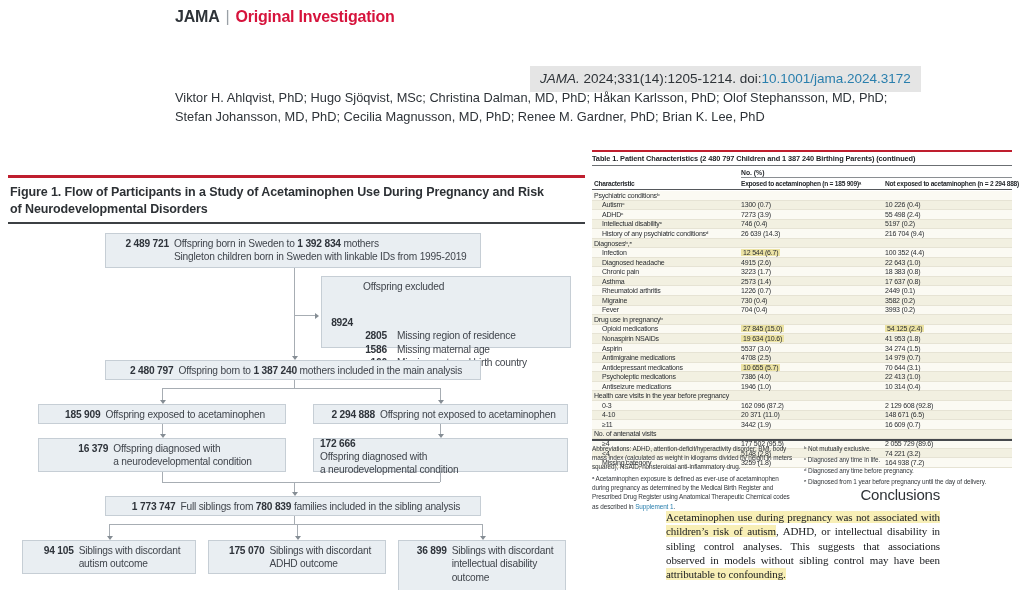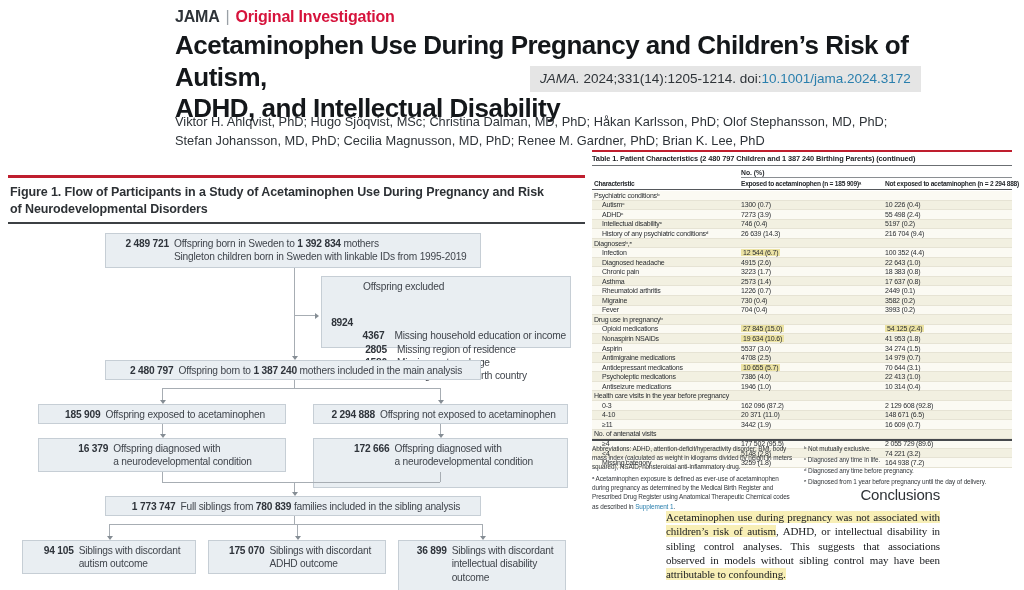--- a/index.html
+++ b/index.html
@@ -9,21 +9,21 @@
   .hdr{position:absolute;left:175px;top:8px;width:840px;}
   .kicker{font-size:16px;font-weight:700;letter-spacing:-0.2px;}
   .kicker .sep{color:#9aa0a6;font-weight:400;padding:0 6px;}
   .kicker .cat{color:#d6133c;}
   .art-title{position:absolute;left:175px;top:30px;width:800px;font-size:26px;font-weight:700;
              letter-spacing:-0.5px;color:#14171a;line-height:1.22;}
   .citebox{position:absolute;left:530px;top:66px;background:#e5e5e5;padding:5px 10px 6px;
            font-size:13.5px;color:#2e3338;white-space:nowrap;}
   .citebox .jn{font-style:italic;}
   .citebox a,.link{color:#2a7fad;text-decoration:none;}
-  .authors{position:absolute;left:175px;top:112px;width:830px;font-size:12.8px;line-height:1.5;color:#2e3338;}
+  .authors{position:absolute;left:175px;top:88px;width:830px;font-size:12.8px;line-height:1.5;color:#2e3338;}
   
   .fig{position:absolute;left:8px;top:175px;width:577px;height:423px;}
   .redbar{position:absolute;left:0;top:0;width:100%;height:3px;background:#bf1e2e;}
   .fig-title{position:absolute;left:2px;top:9px;font-size:12.5px;font-weight:700;color:#2d3135;
              line-height:1.35;letter-spacing:-0.1px;}
   .fig-rule{position:absolute;left:0;top:47px;width:100%;height:2px;background:#3c4044;}
   .fig-bottom-rule{position:absolute;left:0;top:418px;width:100%;height:2px;background:#3c4044;}
   .fbox{position:absolute;background:#e9eef2;border:1px solid #c6ced5;box-sizing:border-box;
         font-size:10.2px;letter-spacing:-0.2px;color:#40454c;line-height:1.3;padding-left:6px;}
   .fbox .num{font-weight:700;color:#2f343b;text-align:center;}
@@ -77,24 +77,20 @@
 </head>
 <body>
 
 <div class="page">
 
   <div class="hdr">
     <span class="kicker">
       <span>JAMA</span><span class="sep">|</span><span class="cat">Original Investigation</span>
     </span>
   </div>
-  <div class="art-title">
-    <span>Acetaminophen Use During Pregnancy and Children’s Risk of Autism,</span><br>
-    <span>ADHD, and Intellectual Disability</span>
-  </div>
   <div class="citebox">
     <span class="jn">JAMA.</span><span> 2024;331(14):1205-1214. doi:</span><a href="#">10.1001/jama.2024.3172</a>
   </div>
   <div class="authors">
     <span>Viktor H. Ahlqvist, PhD; Hugo Sjöqvist, MSc; Christina Dalman, MD, PhD; Håkan Karlsson, PhD; Olof Stephansson, MD, PhD;</span><br>
     <span>Stefan Johansson, MD, PhD; Cecilia Magnusson, MD, PhD; Renee M. Gardner, PhD; Brian K. Lee, PhD</span>
   </div>
 
   <div class="fig">
     <div class="redbar"></div>
@@ -111,24 +107,20 @@
         <span>Singleton children born in Sweden with linkable IDs from 1995-2019</span>
       </div>
     </div>
 
     <div class="fbox" style="left:313px;top:101px;width:250px;height:72px;padding:3px 4px;">
       <div class="x2row">
           <span class="n" style="width:27px;margin-top:36px;">8924</span>
           <span class="t">Offspring excluded</span>
         </div>
       <div class="x2row">
-          <span class="n" style="width:61px;">4367</span>
-          <span class="t">Missing household education or income</span>
-        </div>
-      <div class="x2row">
           <span class="n" style="width:61px;">2805</span>
           <span class="t">Missing region of residence</span>
         </div>
       <div class="x2row">
           <span class="n" style="width:61px;">1586</span>
           <span class="t">Missing maternal age</span>
         </div>
       <div class="x2row">
           <span class="n" style="width:61px;">166</span>
           <span class="t">Missing maternal birth country</span>
@@ -146,21 +138,21 @@
     </div>
     <div class="fbox cbox" style="left:305px;top:229px;width:255px;height:20px;">
       <div class="numcol num">2 294 888</div>
       <div class="txtcol">Offspring not exposed to acetaminophen</div>
     </div>
 
     <div class="fbox cbox" style="left:30px;top:263px;width:248px;height:34px;">
       <div class="numcol num">16 379</div>
       <div class="txtcol"><span>Offspring diagnosed with</span><br><span>a neurodevelopmental condition</span></div>
     </div>
-    <div class="fbox cbox" style="left:305px;top:263px;width:255px;height:50px;">
+    <div class="fbox cbox" style="left:305px;top:263px;width:255px;height:34px;flex-direction:column;">
       <div class="numcol num">172 666</div>
       <div class="txtcol"><span>Offspring diagnosed with</span><br><span>a neurodevelopmental condition</span></div>
     </div>
 
     <div class="fbox cbox" style="left:97px;top:321px;width:376px;height:20px;">
       <div class="numcol num">1 773 747</div>
       <div class="txtcol"><span>Full siblings from </span><span class="num">780 839</span><span> families included in the sibling analysis</span></div>
     </div>
 
     <div class="fbox cbox" style="left:14px;top:365px;width:174px;height:34px;">

